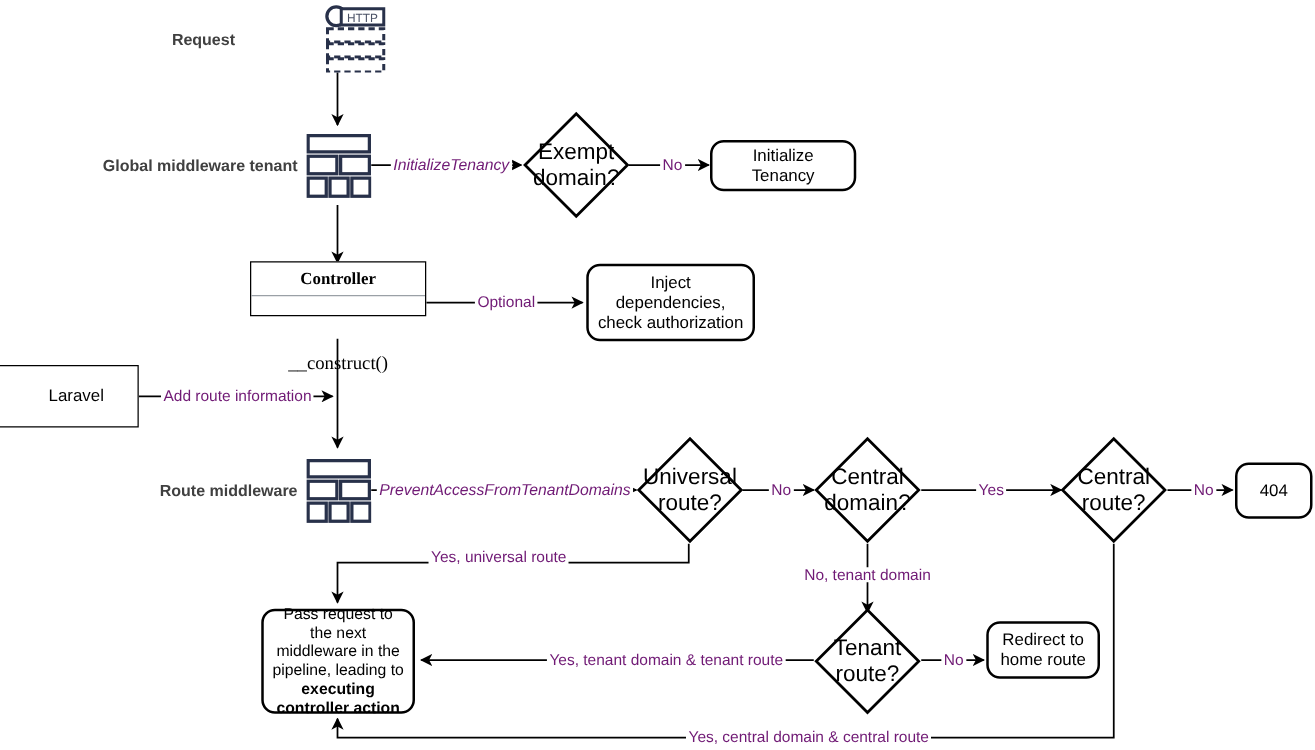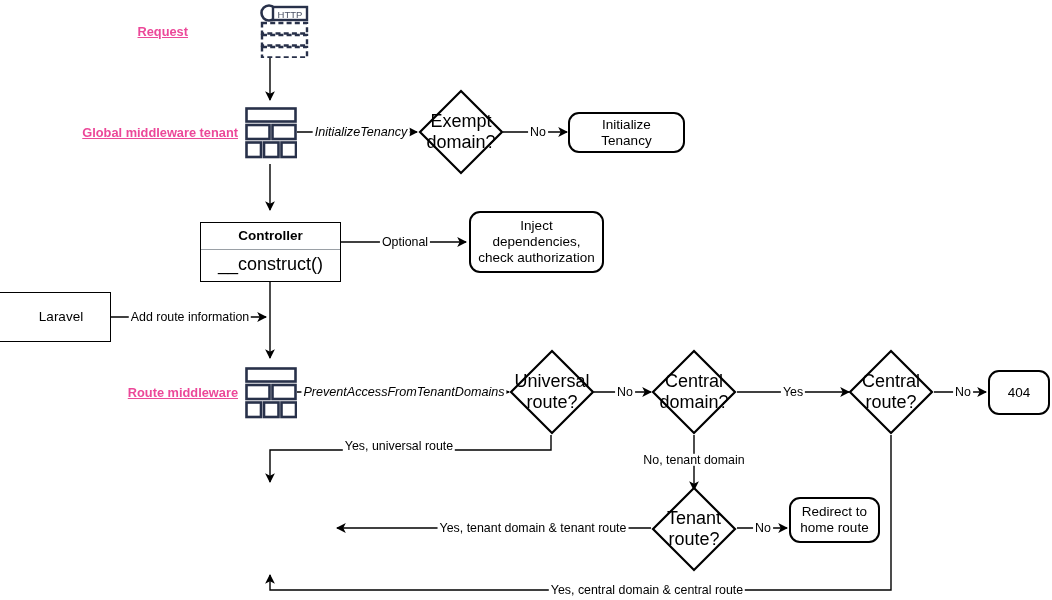--- a/index.html
+++ b/index.html
@@ -63,31 +63,31 @@
     line-height: 26px;
     text-align: center;
     font-weight: bold;
     font-size: 13.5px;
     border-bottom: 1px solid #9aa0a6;
   }
   .uml .uml-body {
     height: 28px;
     line-height: 28px;
     text-align: center;
-    font-size: 18px;
+    font-size: 15px;
+    margin-top: 40px;
   }
   
   .side-label {
     position: absolute;
     font-weight: bold;
     font-size: 12.8px;
-    color: #ec4899;
+    color: #404040;
     white-space: nowrap;
     text-align: right;
-    text-decoration: underline;
   }
   
   .diamond-wrap {
     position: absolute;
   }
   .diamond-wrap svg {
     position: absolute;
     left: 0;
     top: 0;
   }
@@ -102,21 +102,21 @@
     justify-content: center;
     text-align: center;
     font-size: 18px;
     line-height: 1.18;
     white-space: pre-line;
   }
   
   .edge-label {
     position: absolute;
     font-size: 12.4px;
-    color: #000000;
+    color: #701a75;
     background: #fff;
     white-space: nowrap;
     padding: 0 2px;
     transform: translate(-50%, -50%);
     line-height: 1;
   }
   .edge-label.ital {
     font-style: italic;
     font-size: 12.6px;
   }
@@ -206,21 +206,21 @@
       <polygon points="43,2 84,43 43,84 2,43" fill="#fff" stroke="#000" stroke-width="2.2"></polygon>
     </svg>
     <div class="diamond-text">Exempt
 domain?</div>
   </div>
 
   <div class="node rrect" style="left:568px; top:112px; width:117px; height:41px;">
     <span>Initialize Tenancy</span>
   </div>
 
-  <div class="node uml" style="left:200px; top:222px; width:141px; height:60px;">
+  <div class="node uml" style="left:200px; top:209px; width:141px; height:44px;font-family:Liberation Serif, serif;">
     <div class="uml-title">Controller</div>
     <div class="uml-body">__construct()</div>
   </div>
 
   <div class="node rrect" style="left:469px; top:211px; width:135px; height:62px;">
     <span style="white-space:pre-line;">Inject dependencies,
 check authorization</span>
   </div>
 
   <div class="node rect-plain" style="left:-1px; top:292px; width:112px; height:50px;">
@@ -273,20 +273,25 @@
     </svg>
     <div class="diamond-text">Tenant
 route?</div>
   </div>
 
   <div class="node rrect" style="left:789px; top:497px; width:91px; height:46px;">
     <span style="white-space:pre-line;">Redirect to
 home route</span>
   </div>
 
+  <div class="node rrect" style="left:209px; top:487px; width:123px; height:84px; font-size:12.6px;">
+    <span>
+      <span>Pass request to the next middleware in the pipeline, leading to </span><span class="bold-inline">executing controller action</span>
+    </span>
+  </div>
 
   <div class="edge-label ital" style="left:361px; top:132px;">InitializeTenancy</div>
 
   <div class="edge-label" style="left:538px; top:132px;">No</div>
 
   <div class="edge-label" style="left:405px; top:242px;">Optional</div>
 
   <div class="edge-label" style="left:190px; top:317px;">Add route information</div>
 
   <div class="edge-label ital" style="left:404px; top:392px;">PreventAccessFromTenantDomains</div>

